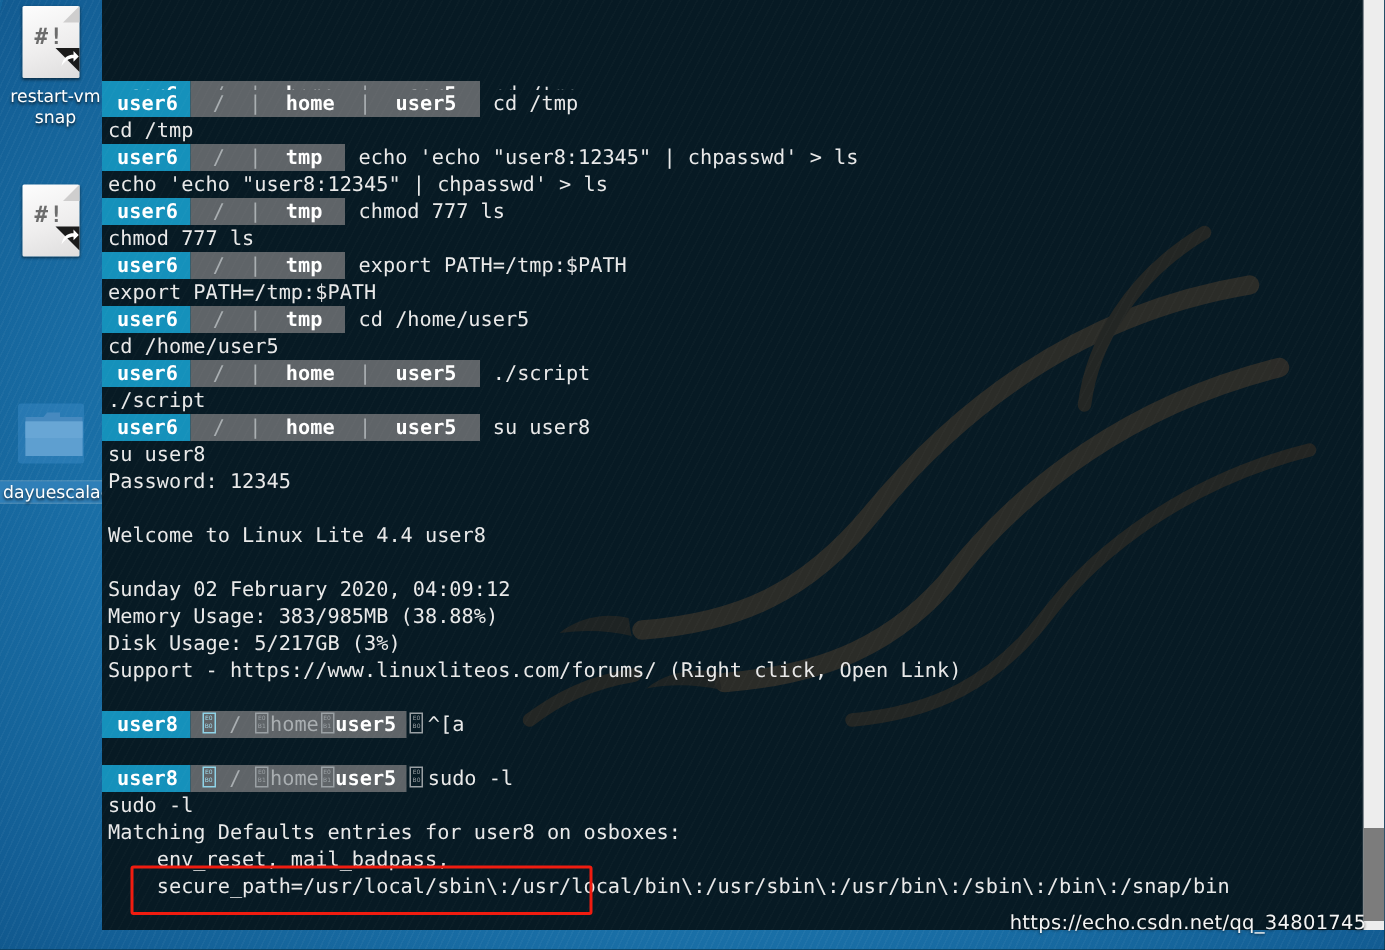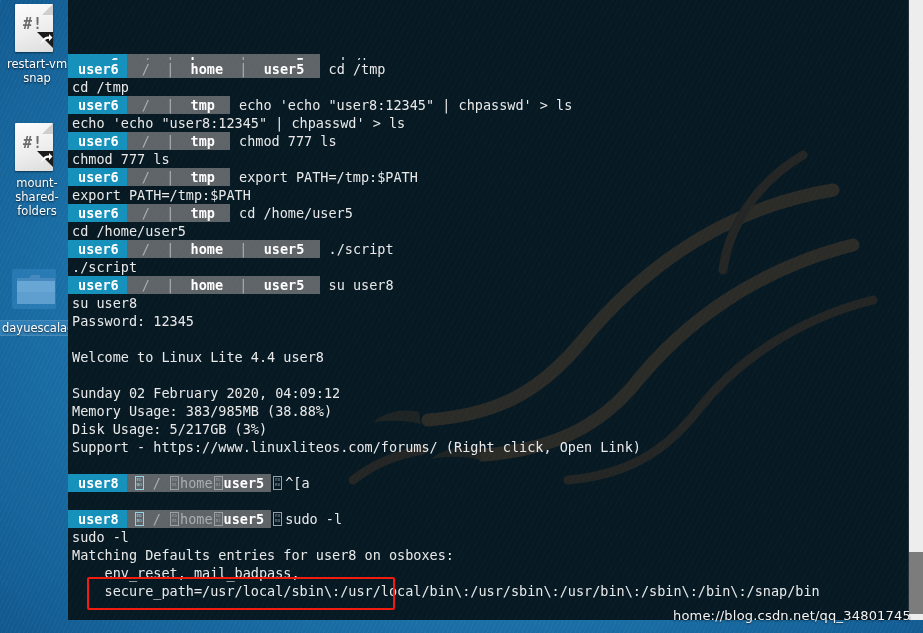--- a/index.html
+++ b/index.html
@@ -164,21 +164,20 @@
   <div class="dicon" style="left:2px;top:123px;">
     <div class="glyphwrap">
       <div class="scriptdoc">
         <div class="shebang">#!</div>
       </div>
       <svg class="arrowbadge" viewBox="0 0 20 20">
         <path d="M2 2 L18 2 L18 18 Z" fill="#1b1b1b"></path>
         <path d="M6 14 C7 8 10.5 6.5 14 6.5 L14 4 L17.5 7.6 L14 11.2 L14 8.8 C11.2 8.8 8.6 10.2 6 14 Z" fill="#ffffff"></path>
       </svg>
     </div>
-    <span class="label">mount-shared-folders</span>
   </div>
 
   <div class="dicon selected" style="left:0px;top:268px;width:70px;">
     <div class="glyphwrap">
       <svg class="folderic" viewBox="0 0 40 34">
         <path d="M1 6 L13 6 L15.5 3 L24 3 L24 6 L39 6 L39 32 L1 32 Z" fill="#4f88b8"></path>
         <path d="M1 9 L39 9 L39 32 L1 32 Z" fill="#7bb0d8"></path>
         <path d="M1 9 L39 9 L39 20 L1 20 Z" fill="#8dbce0"></path>
       </svg>
     </div>
@@ -218,13 +217,13 @@
 
   <div id="term-sheen"></div>
 
   <div id="sbar">
     <div id="sthumb"></div>
   </div>
 </div>
 
 <div id="redbox"></div>
 
-<div id="wm">home://blog.csdn.net/qq_34801745</div>
+<div id="wm">https://echo.csdn.net/qq_34801745</div>
 
 </body></html>

